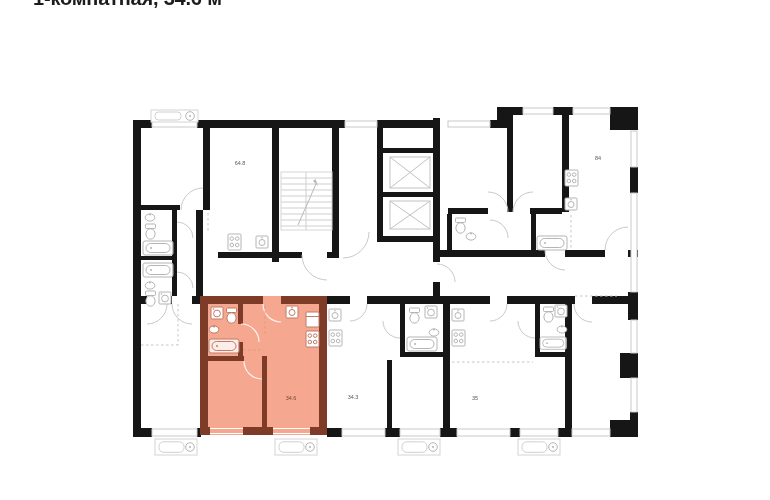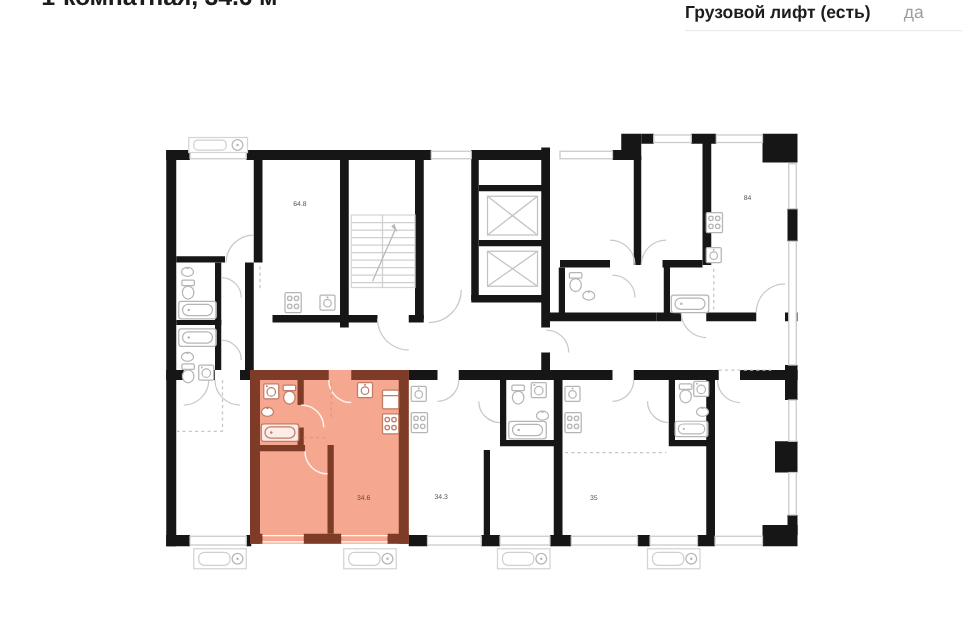--- a/index.html
+++ b/index.html
@@ -30,27 +30,20 @@
 </style>
 </head>
 <body>
 
 <div class="stage">
 
   <div class="header-left">
     <h1>1-комнатная, 34.6 м²</h1>
   </div>
 
-  <div class="header-right">
-    <div class="info-row">
-      <span class="info-label">Грузовой лифт (есть)</span>
-      <span class="info-value">да</span>
-    </div>
-    <div class="hr"></div>
-  </div>
 
   <svg width="770" height="500" viewBox="0 0 770 500">
     <defs>
       <g id="tub">
           <rect x="0" y="0" width="30" height="14" rx="2" fill="#fff" fill-opacity=".8" stroke="currentColor"></rect>
           <rect x="3" y="2.5" width="24" height="9" rx="4.5" fill="none" stroke="currentColor"></rect>
           <circle cx="8" cy="7" r="1" fill="currentColor"></circle>
         </g>
       <g id="toilet">
           <rect x="1.5" y="0" width="10" height="4.5" rx="1" fill="#fff" stroke="currentColor"></rect>

